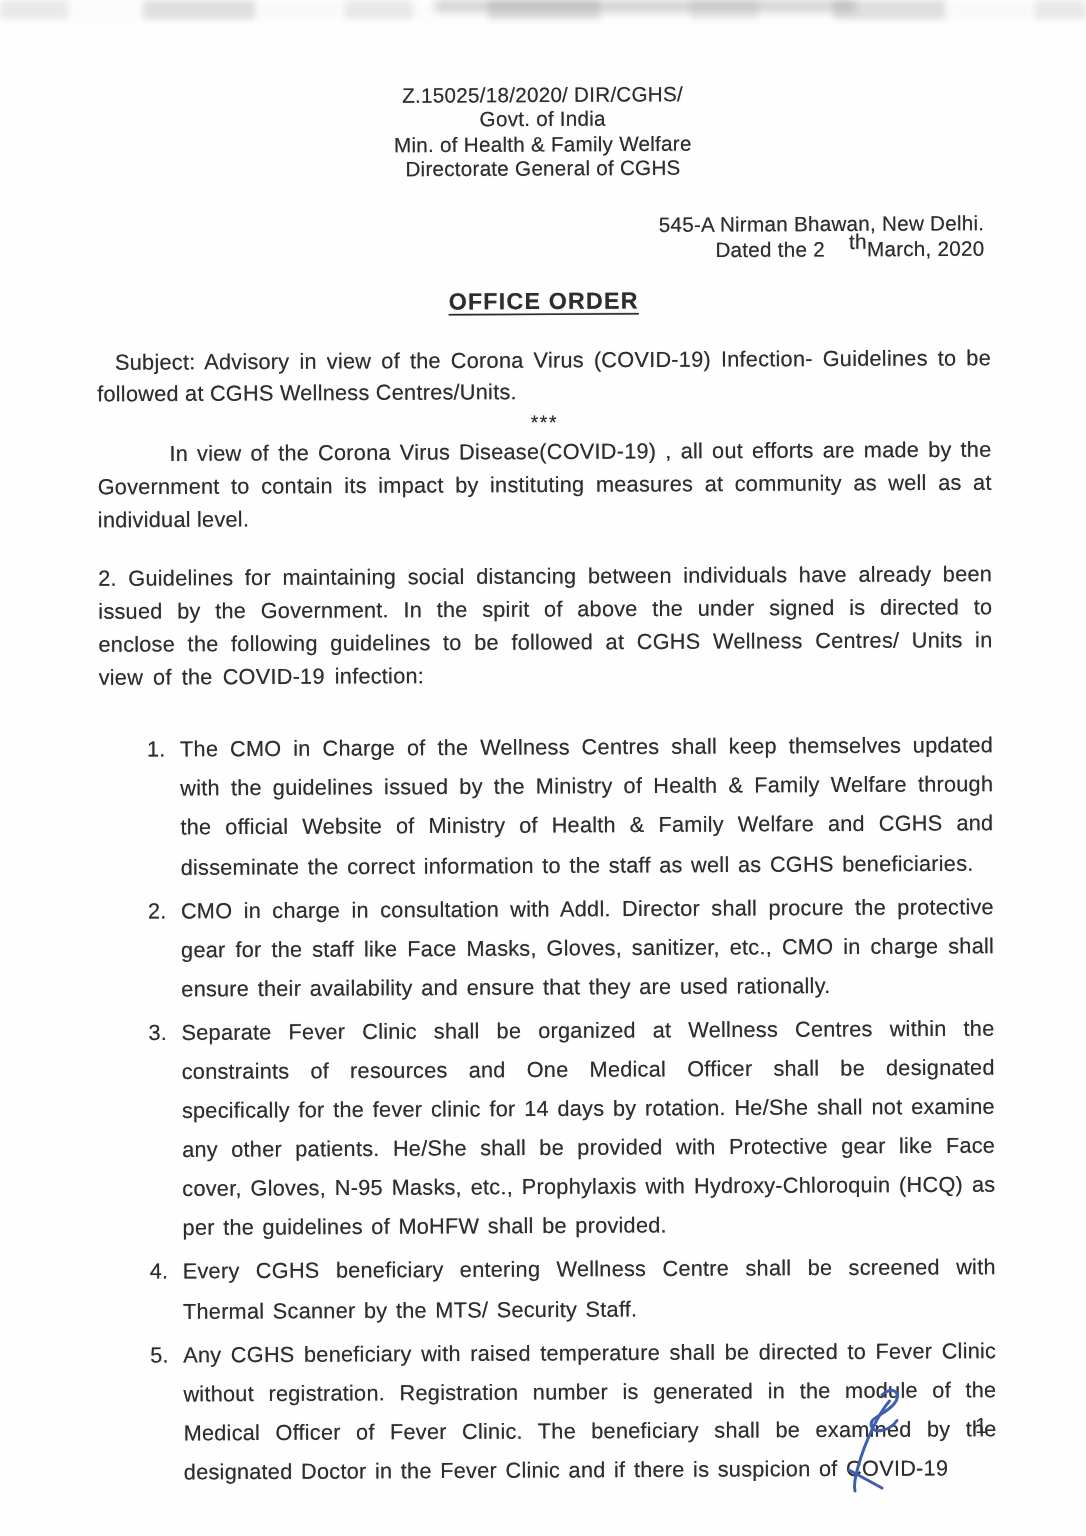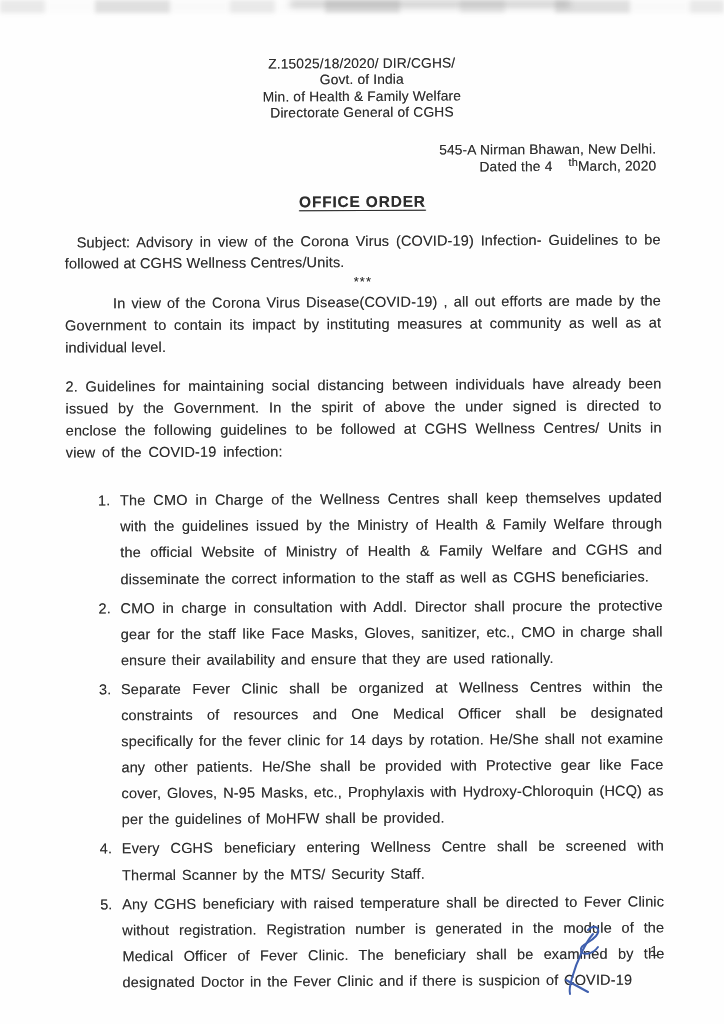--- a/index.html
+++ b/index.html
@@ -58,21 +58,21 @@
   }
 
   .address-block {
     text-align: right;
     font-size: 13.8px;
     line-height: 1.25;
     padding-right: 4px;
     margin-bottom: 16px;
   }
   .address-block sup {
-    font-size: 11px;
+    font-size: 14px;
     vertical-align: super;
     line-height: 0;
     padding-left: 16px;
   }
 
   .title {
     text-align: center;
     font-size: 15.5px;
     font-weight: bold;
     letter-spacing: 0.8px;
@@ -157,21 +157,21 @@
 
     <div class="letterhead">
       <div>Z.15025/18/2020/ DIR/CGHS/</div>
       <div>Govt. of India</div>
       <div>Min. of Health &amp; Family Welfare</div>
       <div>Directorate General of CGHS</div>
     </div>
 
     <div class="address-block">
       <div>545-A Nirman Bhawan, New Delhi.</div>
-      <div><span>Dated the 4</span><sup>th</sup><span>March, 2020</span></div>
+      <div><span>Dated the 2</span><sup>th</sup><span>March, 2020</span></div>
     </div>
 
     <div class="title">OFFICE ORDER</div>
 
     <p class="subject">Subject: Advisory in view of the Corona Virus (COVID-19) Infection- Guidelines to be followed at CGHS Wellness Centres/Units.</p>
 
     <div class="separator">***</div>
 
     <p class="para first-indent" id="paragraph-1">In view of the Corona Virus Disease(COVID-19) , all out efforts are made by the Government to contain its impact by instituting measures at community as well as at individual level.</p>
 

